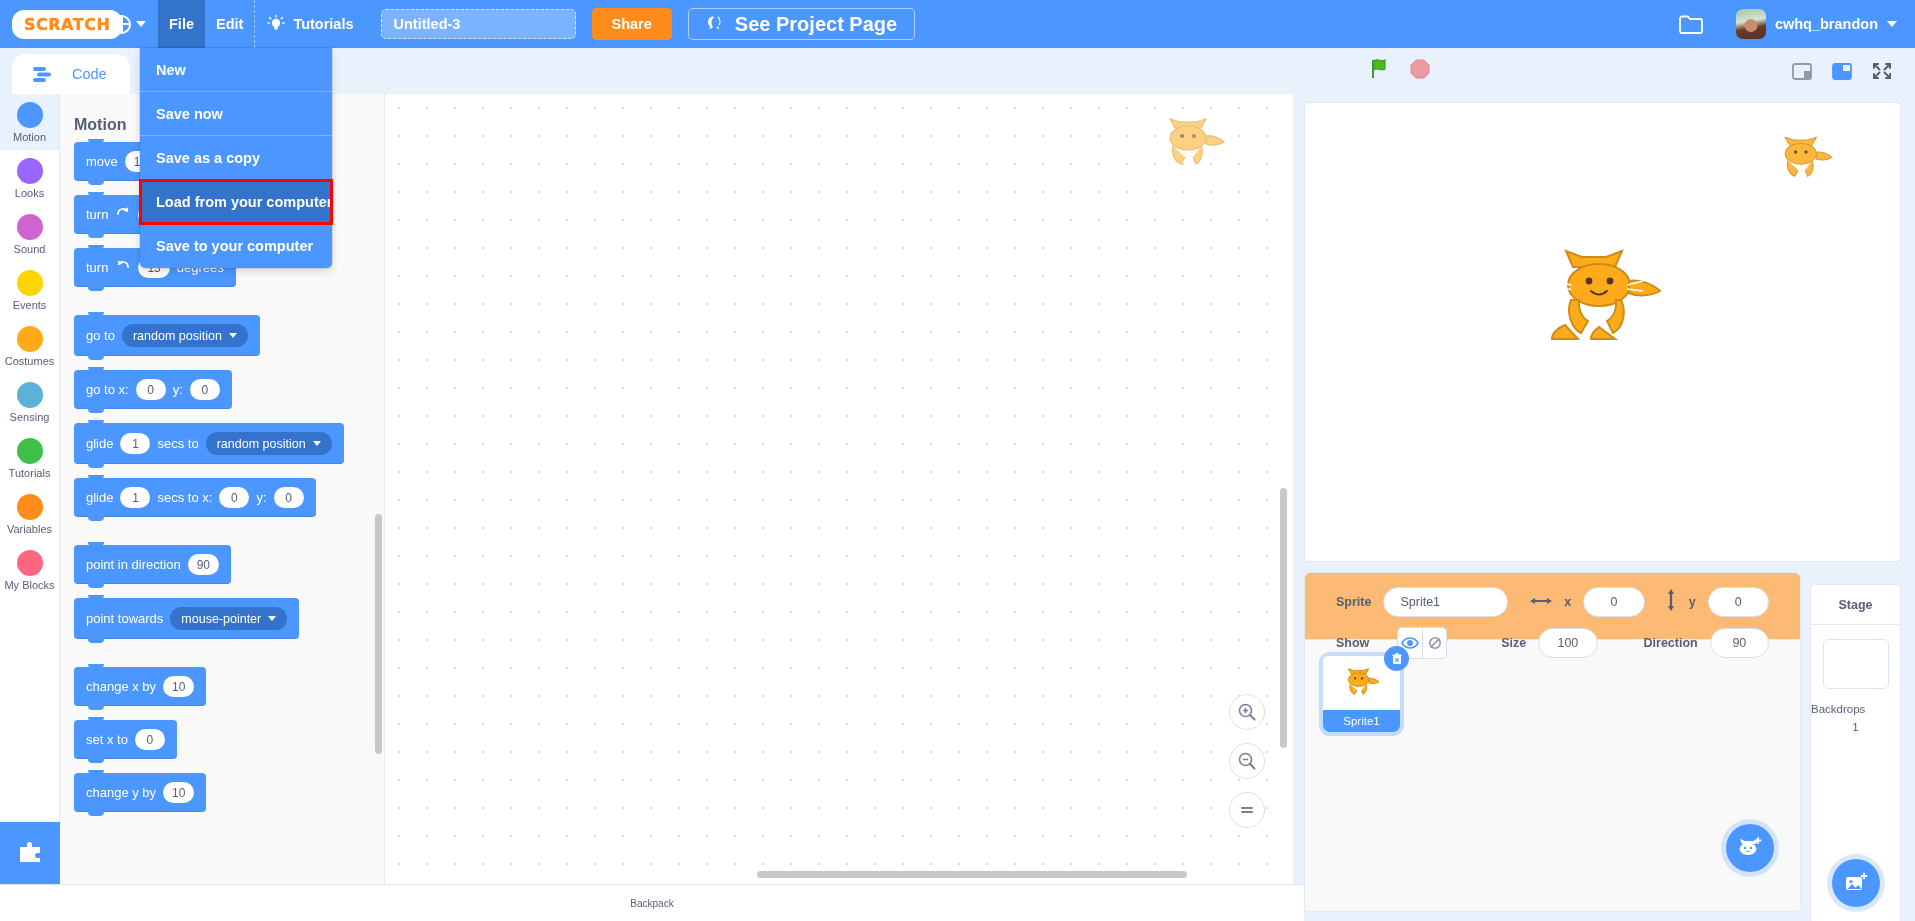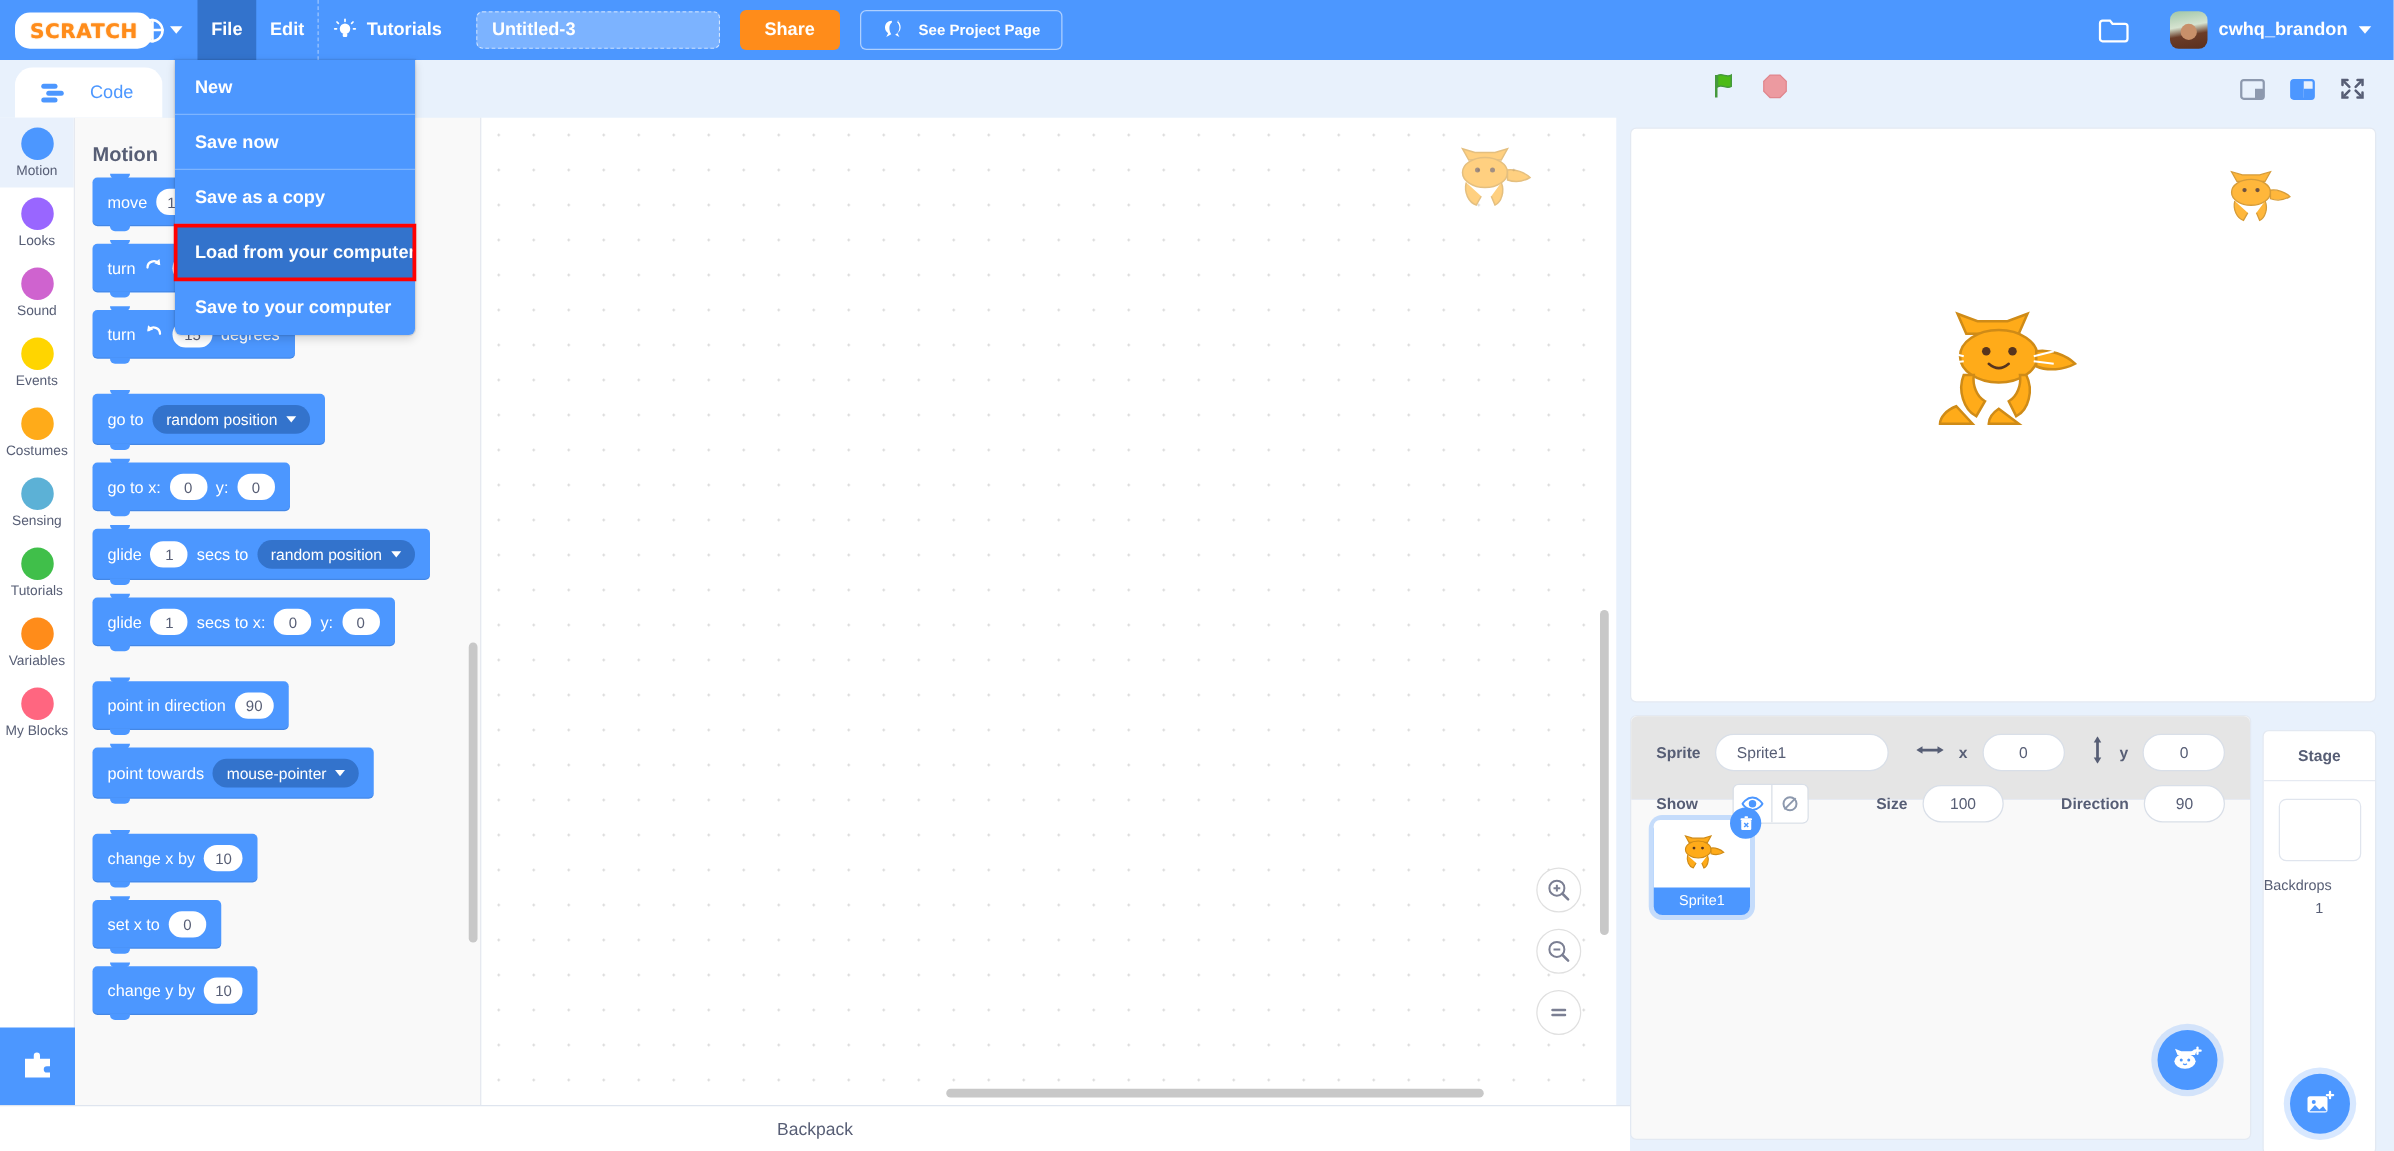--- a/index.html
+++ b/index.html
@@ -56,21 +56,21 @@
     display: flex; align-items: center; padding: 0 12px; cursor: text;
   }
   .share-btn {
     margin-left: 16px; height: 32px; background: #ff8c1a; border-radius: 5px;
     color: #fff; font-size: 14.5px; font-weight: bold;
     display: flex; align-items: center; padding: 0 20px; cursor: pointer;
   }
   .project-page-btn {
     margin-left: 16px; height: 32px; background: #4c97ff;
     border: 1px solid rgba(255,255,255,.55); border-radius: 5px;
-    color: #fff; font-size: 12px; font-weight: bold;
+    color: #fff; font-size: 20px; font-weight: bold;
     display: flex; align-items: center; gap: 11px; padding: 0 17px; cursor: pointer;
   }
   .mb-spacer { flex: 1; }
   .folder-ico { width: 26px; height: 21px; cursor: pointer; }
   .account {
     display: flex; align-items: center; gap: 9px; padding: 0 18px 0 14px;
     cursor: pointer; height: 48px;
   }
   .avatar {
     width: 30px; height: 30px; border-radius: 7px; overflow: hidden;
@@ -227,22 +227,22 @@
   }
   .stage-cat { position: absolute; left: 242px; top: 138px; }
   .stage-cat-sm { position: absolute; right: 62px; top: 28px; width: 64px; height: 56px; }
 
   
   .sprite-pane {
     position: absolute; top: 572px; left: 1304px; width: 497px; height: 340px;
     background: #f9f9f9; border-radius: 5px; border: 1px solid #e3e9f2;
   }
   .sprite-info {
-    height: 67px; background: #e5e5e5; border-bottom: 1px solid #e6eaf2;
-    border-radius: 5px 5px 0 0; padding: 12px 20px;
+    height: 67px; background: #fdba74; border-bottom: 1px solid #e6eaf2;
+    border-radius: 5px 5px 0 0; padding: 12px 31px;
   }
   .si-row { display: flex; align-items: center; gap: 12px; height: 34px; }
   .si-label { font-size: 12.5px; font-weight: bold; color: #575e75; }
   .si-input {
     background: #fff; border: 1px solid #d9dfe8; border-radius: 999px;
     height: 30px; display: flex; align-items: center; padding: 0 16px;
     font-size: 12.5px; color: #575e75; cursor: text;
   }
   .si-name { width: 160px; }
   .si-num-wide { width: 72px; justify-content: center; }
@@ -298,21 +298,21 @@
     width: 48px; height: 48px; border-radius: 50%; background: #4c97ff;
     box-shadow: 0 0 0 5px rgba(76,151,255,.22);
     display: flex; align-items: center; justify-content: center; cursor: pointer;
   }
 
   
   .backpack {
     position: absolute; bottom: 0; left: 0; width: 1304px; height: 37px;
     background: #fff; border-top: 1px solid #dfe5ef;
     display: flex; align-items: center; justify-content: center;
-    font-size: 14px; color: #575e75; cursor: pointer;
+    font-size: 10px; color: #575e75; cursor: pointer;
   }
 </style>
 </head>
 <body>
 
 <div id="app">
 
   <div class="menubar">
     <div class="mb-logo">
       <div class="scratch-logo">SCRATCH</div>

